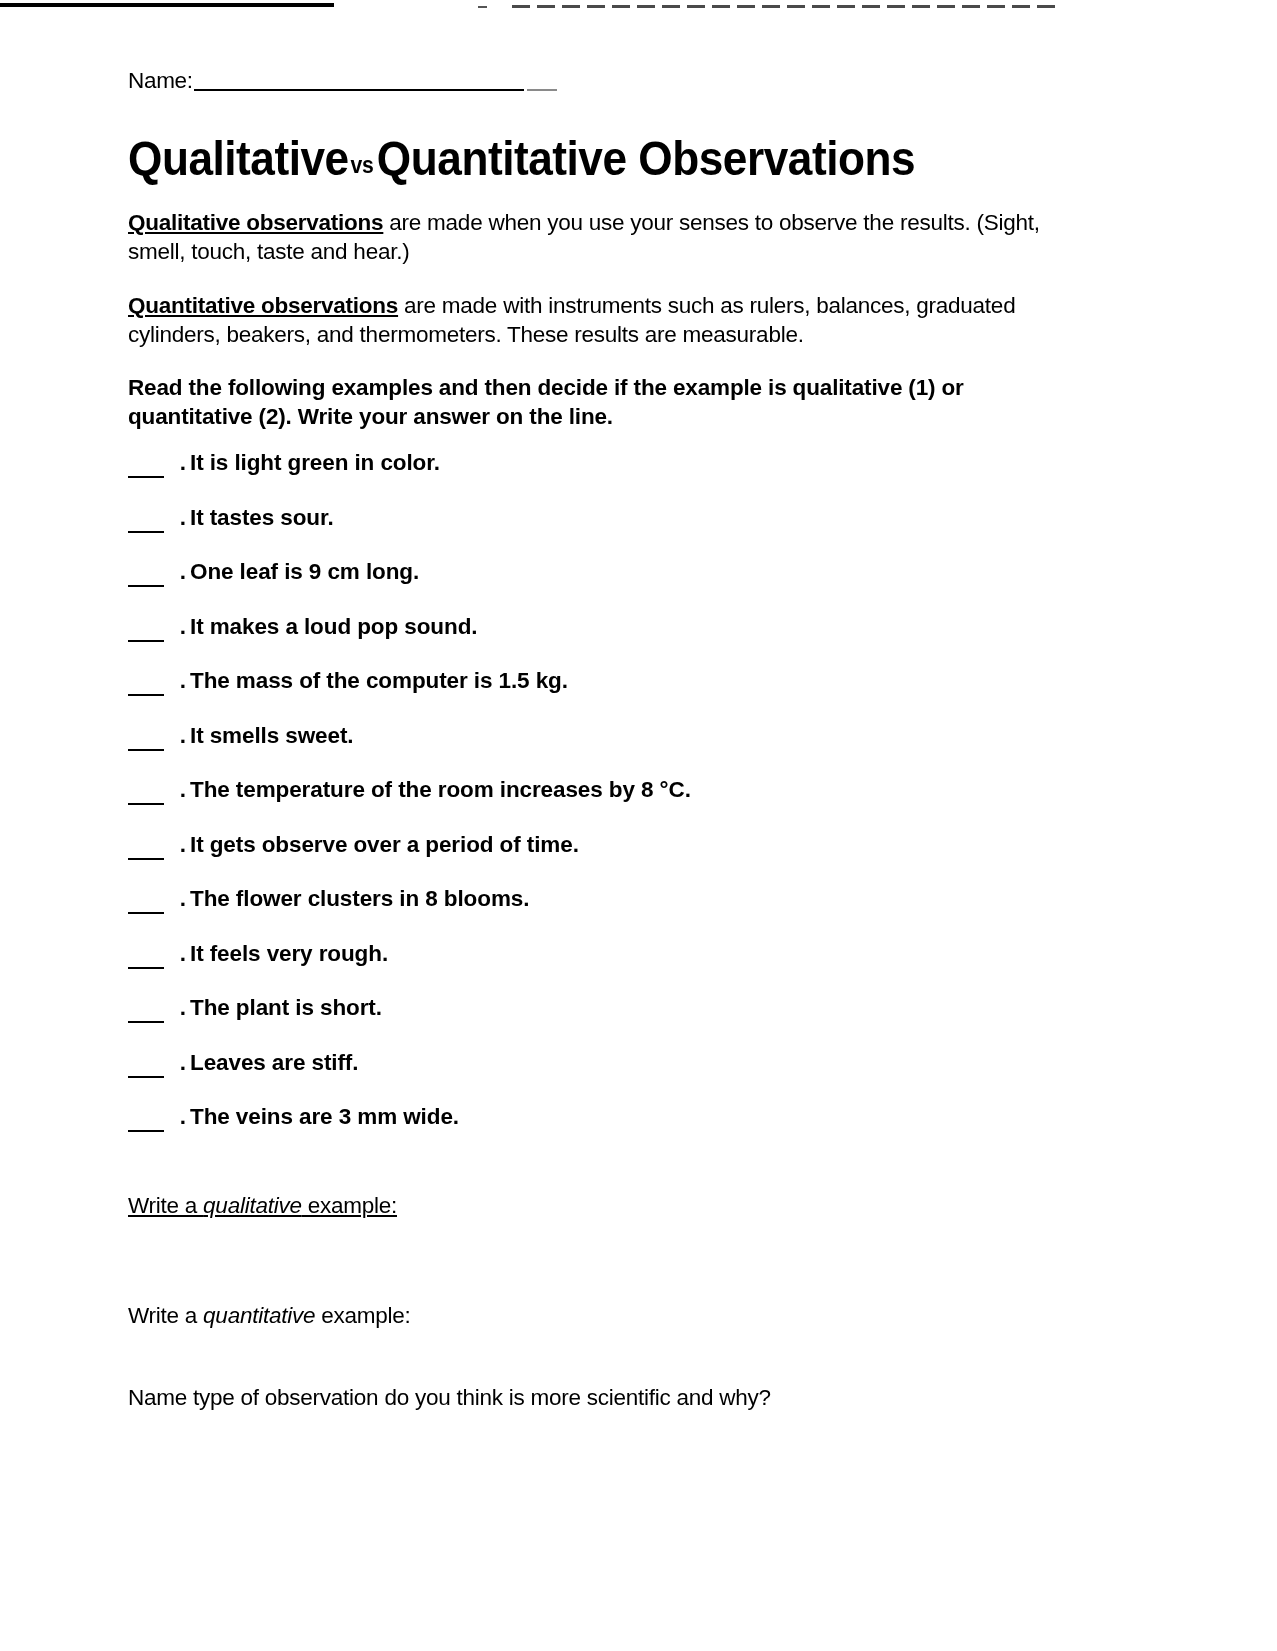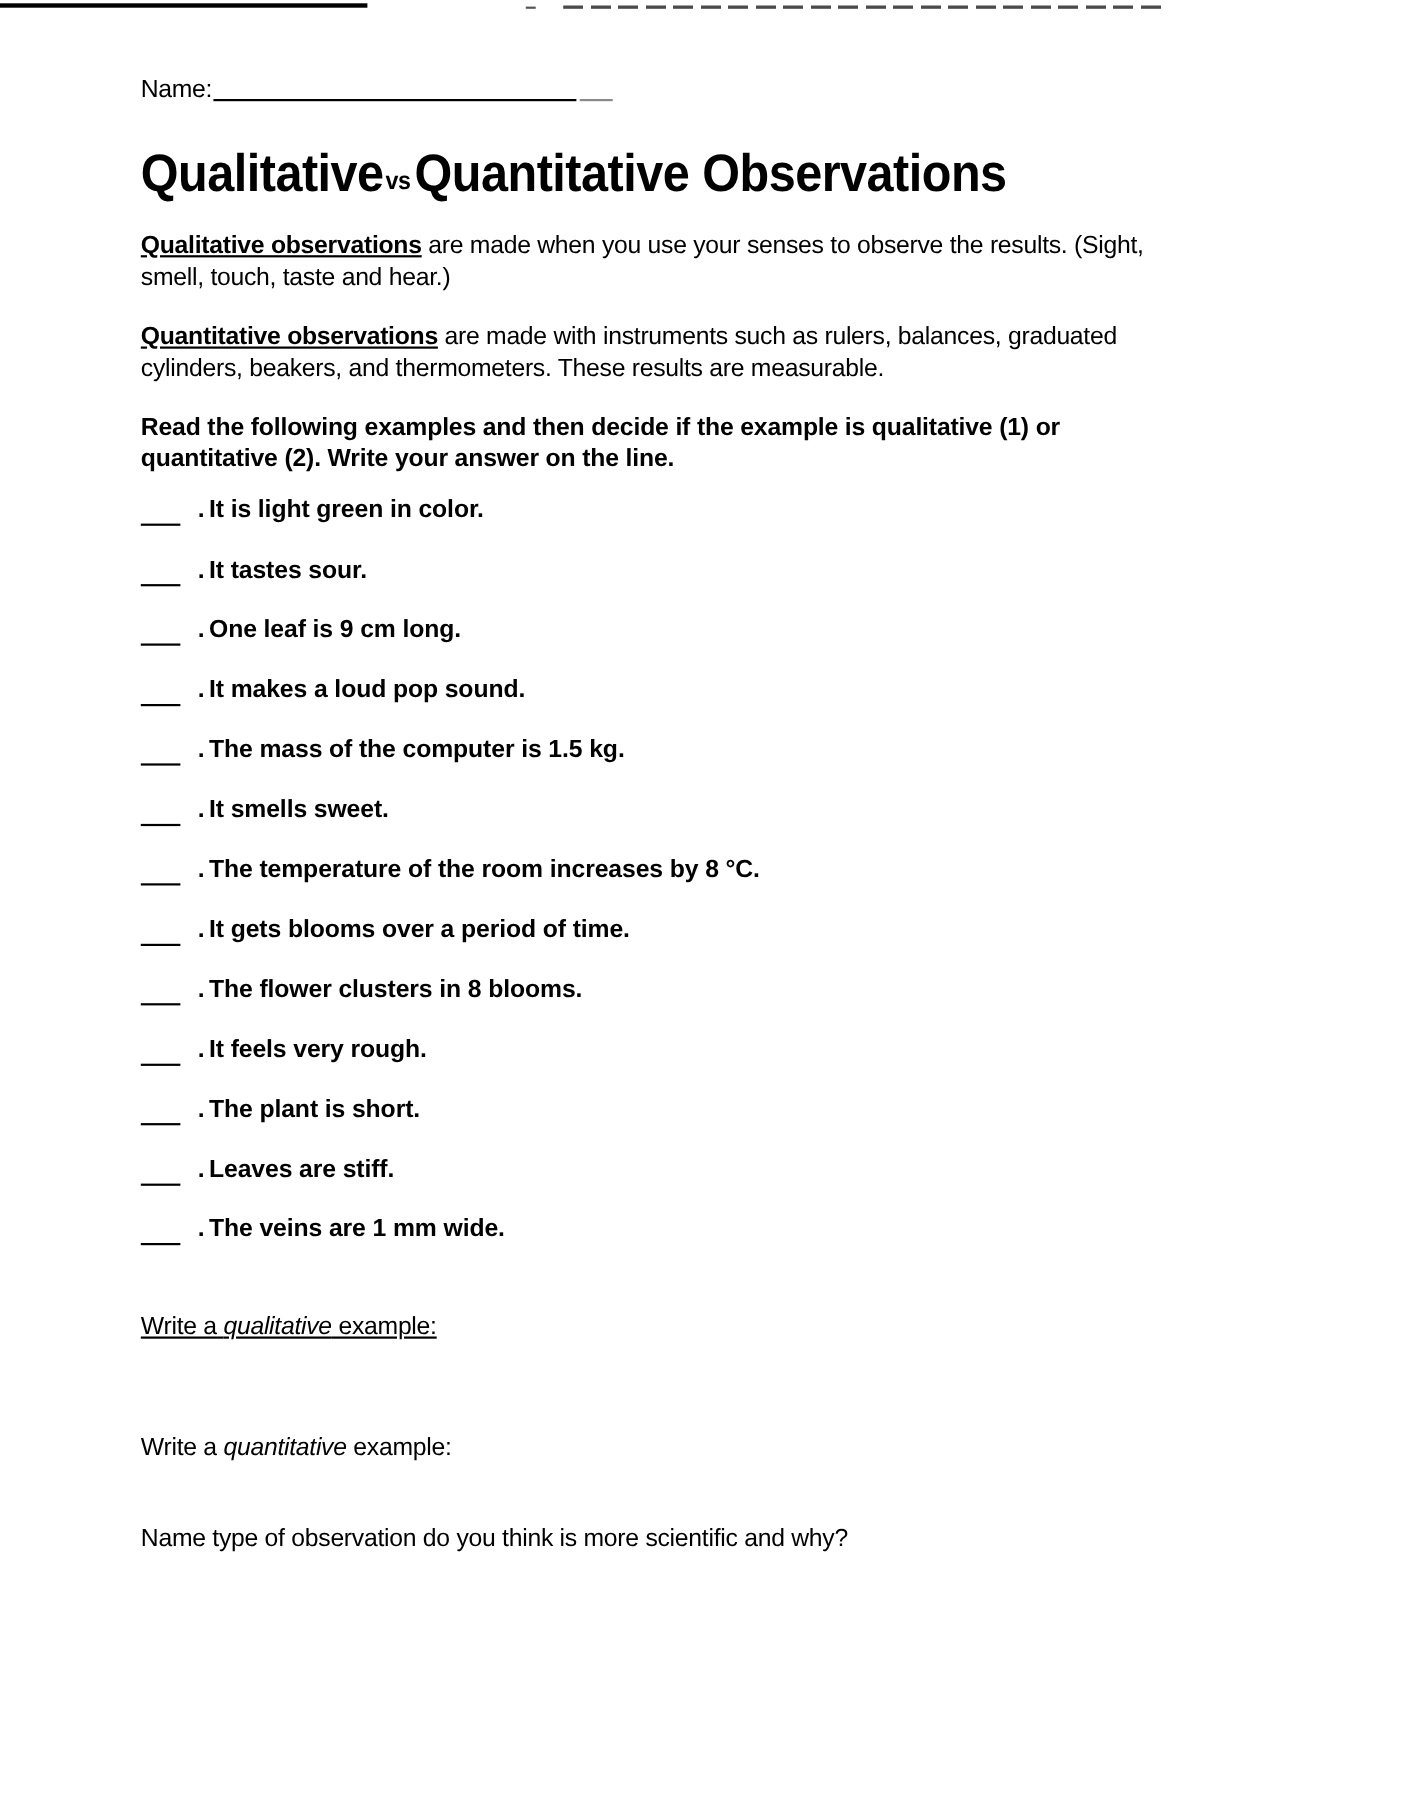--- a/index.html
+++ b/index.html
@@ -62,21 +62,21 @@
     left: 0;
     width: 1277px;
     height: 1651px;
   }
 
   .name-row {
     position: absolute;
     left: 128px;
     top: 70px;
     display: flex;
-    align-items: center;
+    align-items: flex-start;
     white-space: nowrap;
   }
   .name-label {
     font-size: 22.5px;
     font-family: "Liberation Sans", sans-serif;
     letter-spacing: -0.3px;
     line-height: 1;
   }
   .name-blank {
     display: inline-block;
@@ -253,21 +253,21 @@
         <span class="q-text">It smells sweet.</span>
       </div>
       <div class="q-item">
         <span class="q-blank"></span>
         <span class="q-dot">.</span>
         <span class="q-text">The temperature of the room increases by 8  °C.</span>
       </div>
       <div class="q-item">
         <span class="q-blank"></span>
         <span class="q-dot">.</span>
-        <span class="q-text">It gets blooms over a period of  time.</span>
+        <span class="q-text">It gets observe over a period of  time.</span>
       </div>
       <div class="q-item">
         <span class="q-blank"></span>
         <span class="q-dot">.</span>
         <span class="q-text">The flower clusters in 8  blooms.</span>
       </div>
       <div class="q-item">
         <span class="q-blank"></span>
         <span class="q-dot">.</span>
         <span class="q-text">It feels very rough.</span>
@@ -278,21 +278,21 @@
         <span class="q-text">The plant is short.</span>
       </div>
       <div class="q-item">
         <span class="q-blank"></span>
         <span class="q-dot">.</span>
         <span class="q-text">Leaves are  stiff.</span>
       </div>
       <div class="q-item">
         <span class="q-blank"></span>
         <span class="q-dot">.</span>
-        <span class="q-text">The veins are 1 mm wide.</span>
+        <span class="q-text">The veins are 3 mm wide.</span>
       </div>
     </div>
 
   <p class="prompt pr1">
     <span>Write a </span><em>qualitative</em><span> example:</span>
   </p>
 
   <p class="prompt pr2">
     <span>Write a </span><em>quantitative</em><span> example:</span>
   </p>

